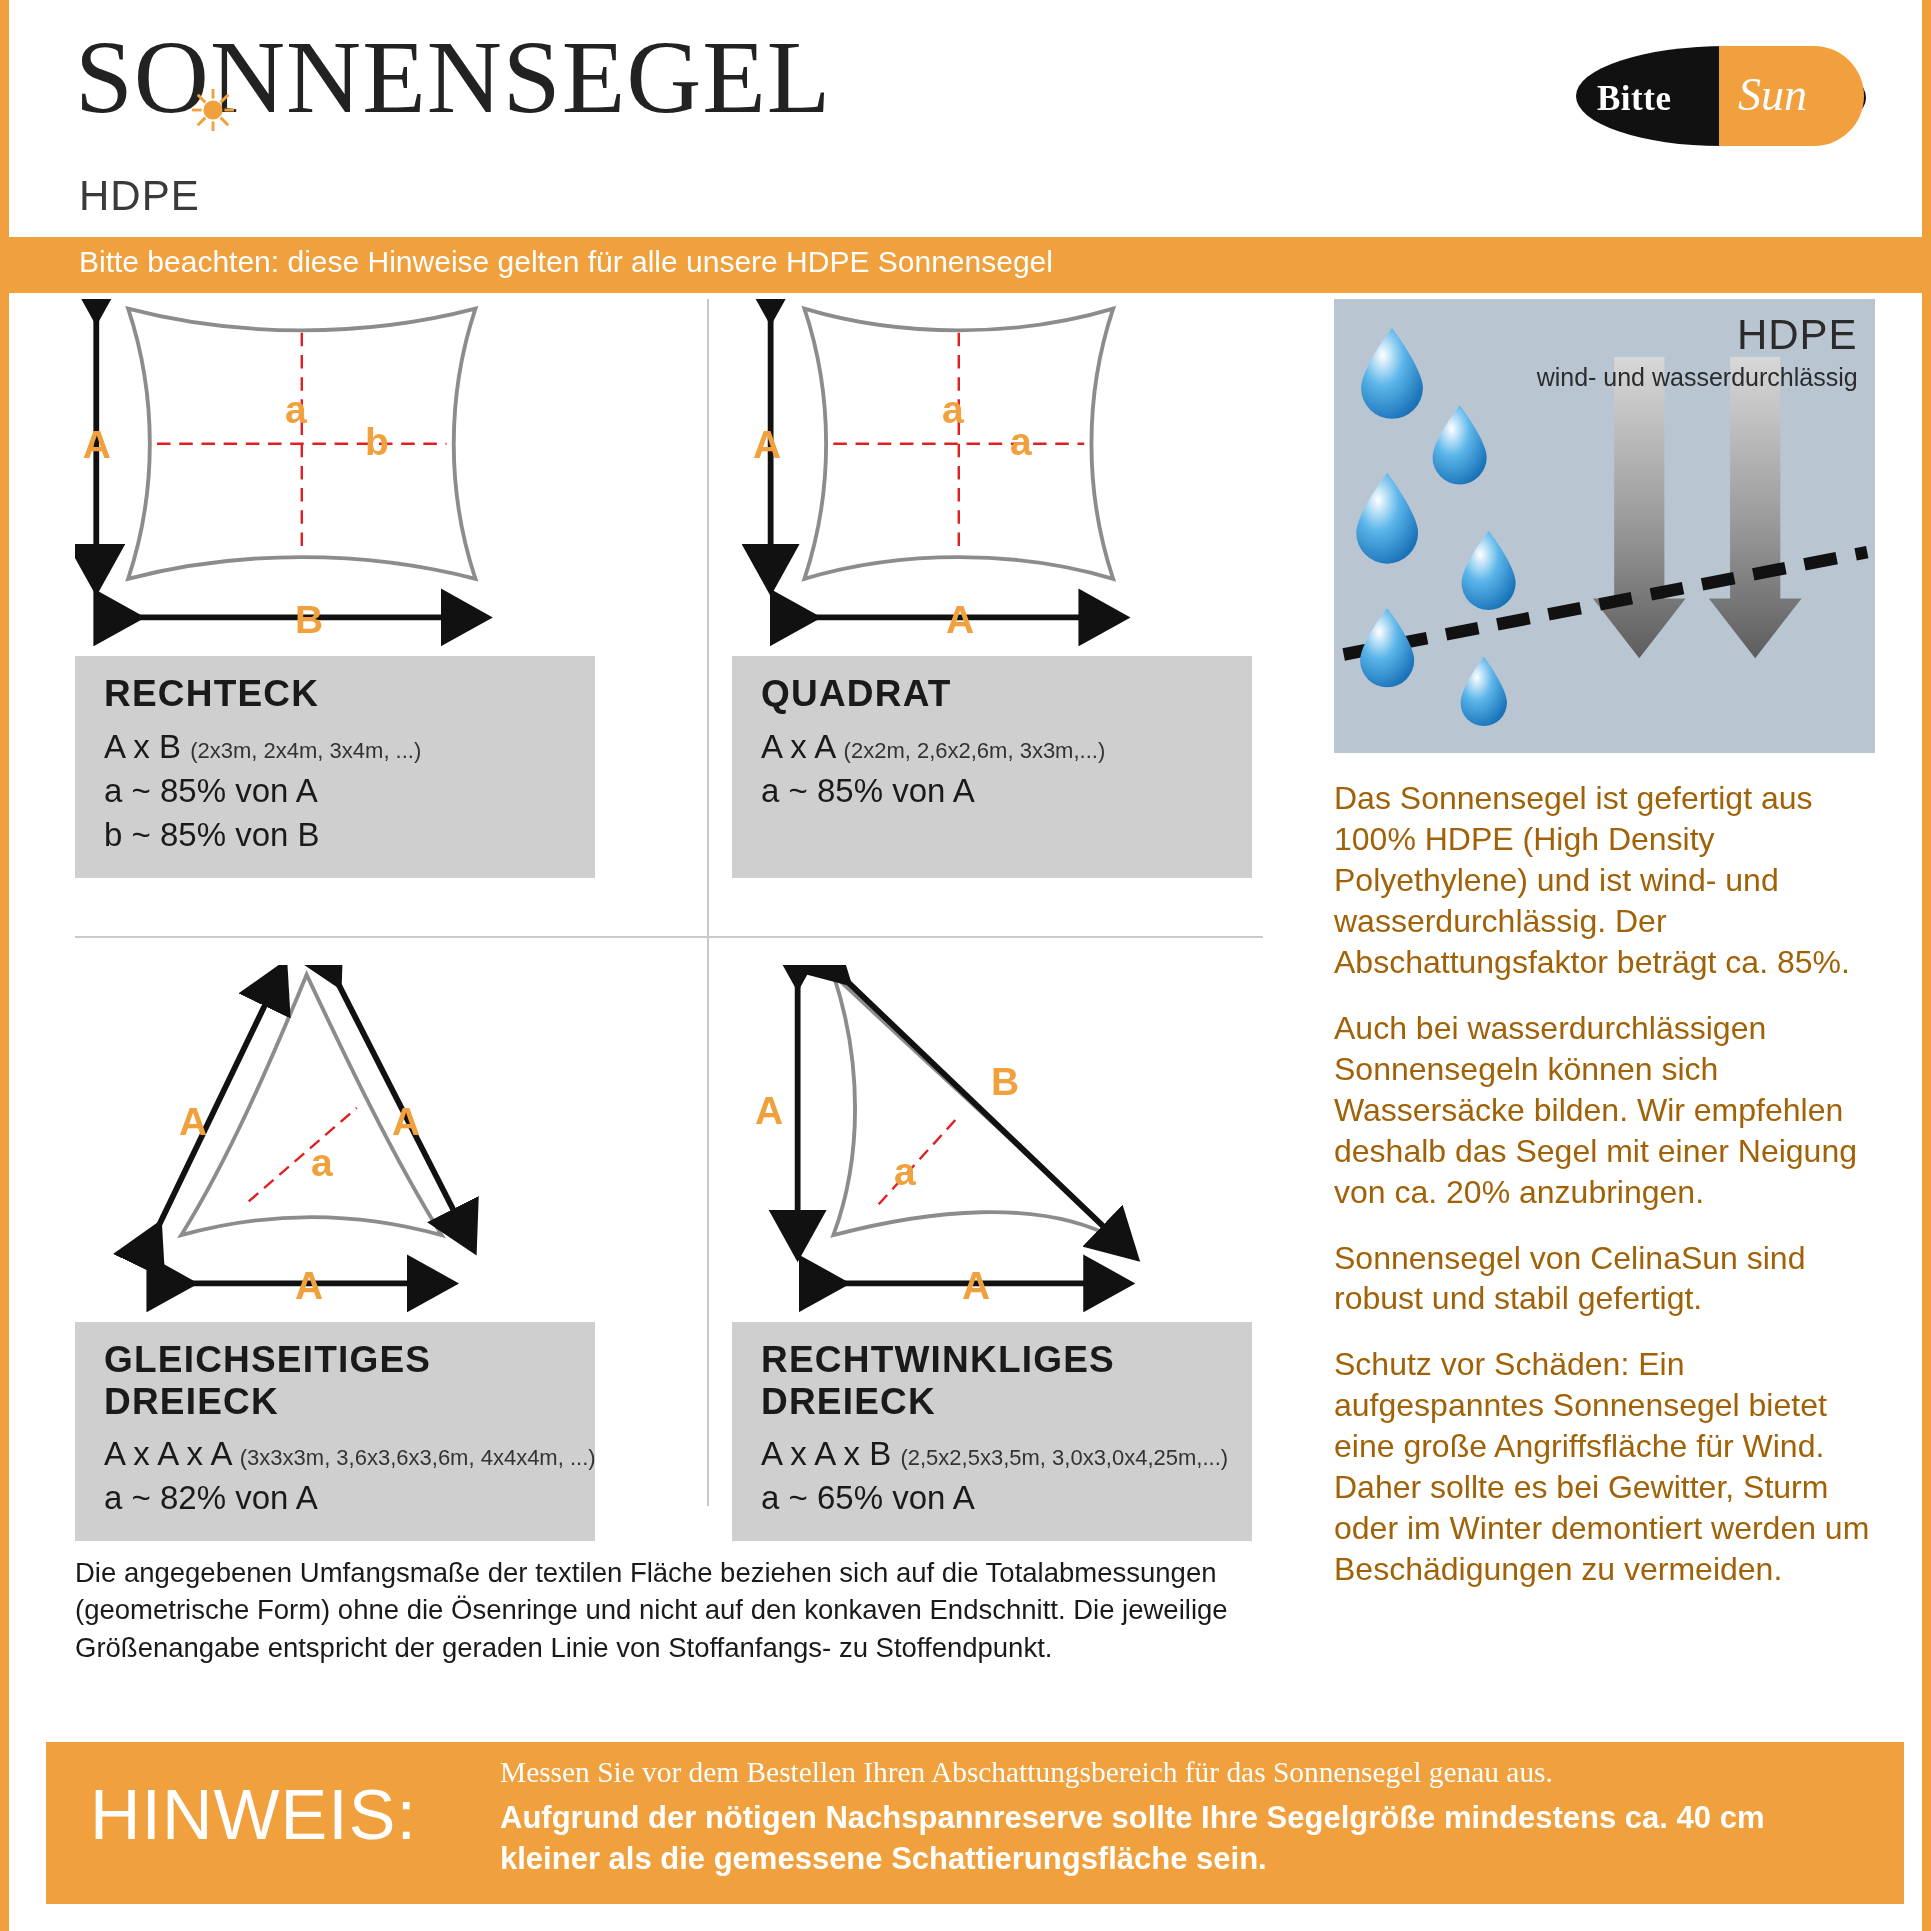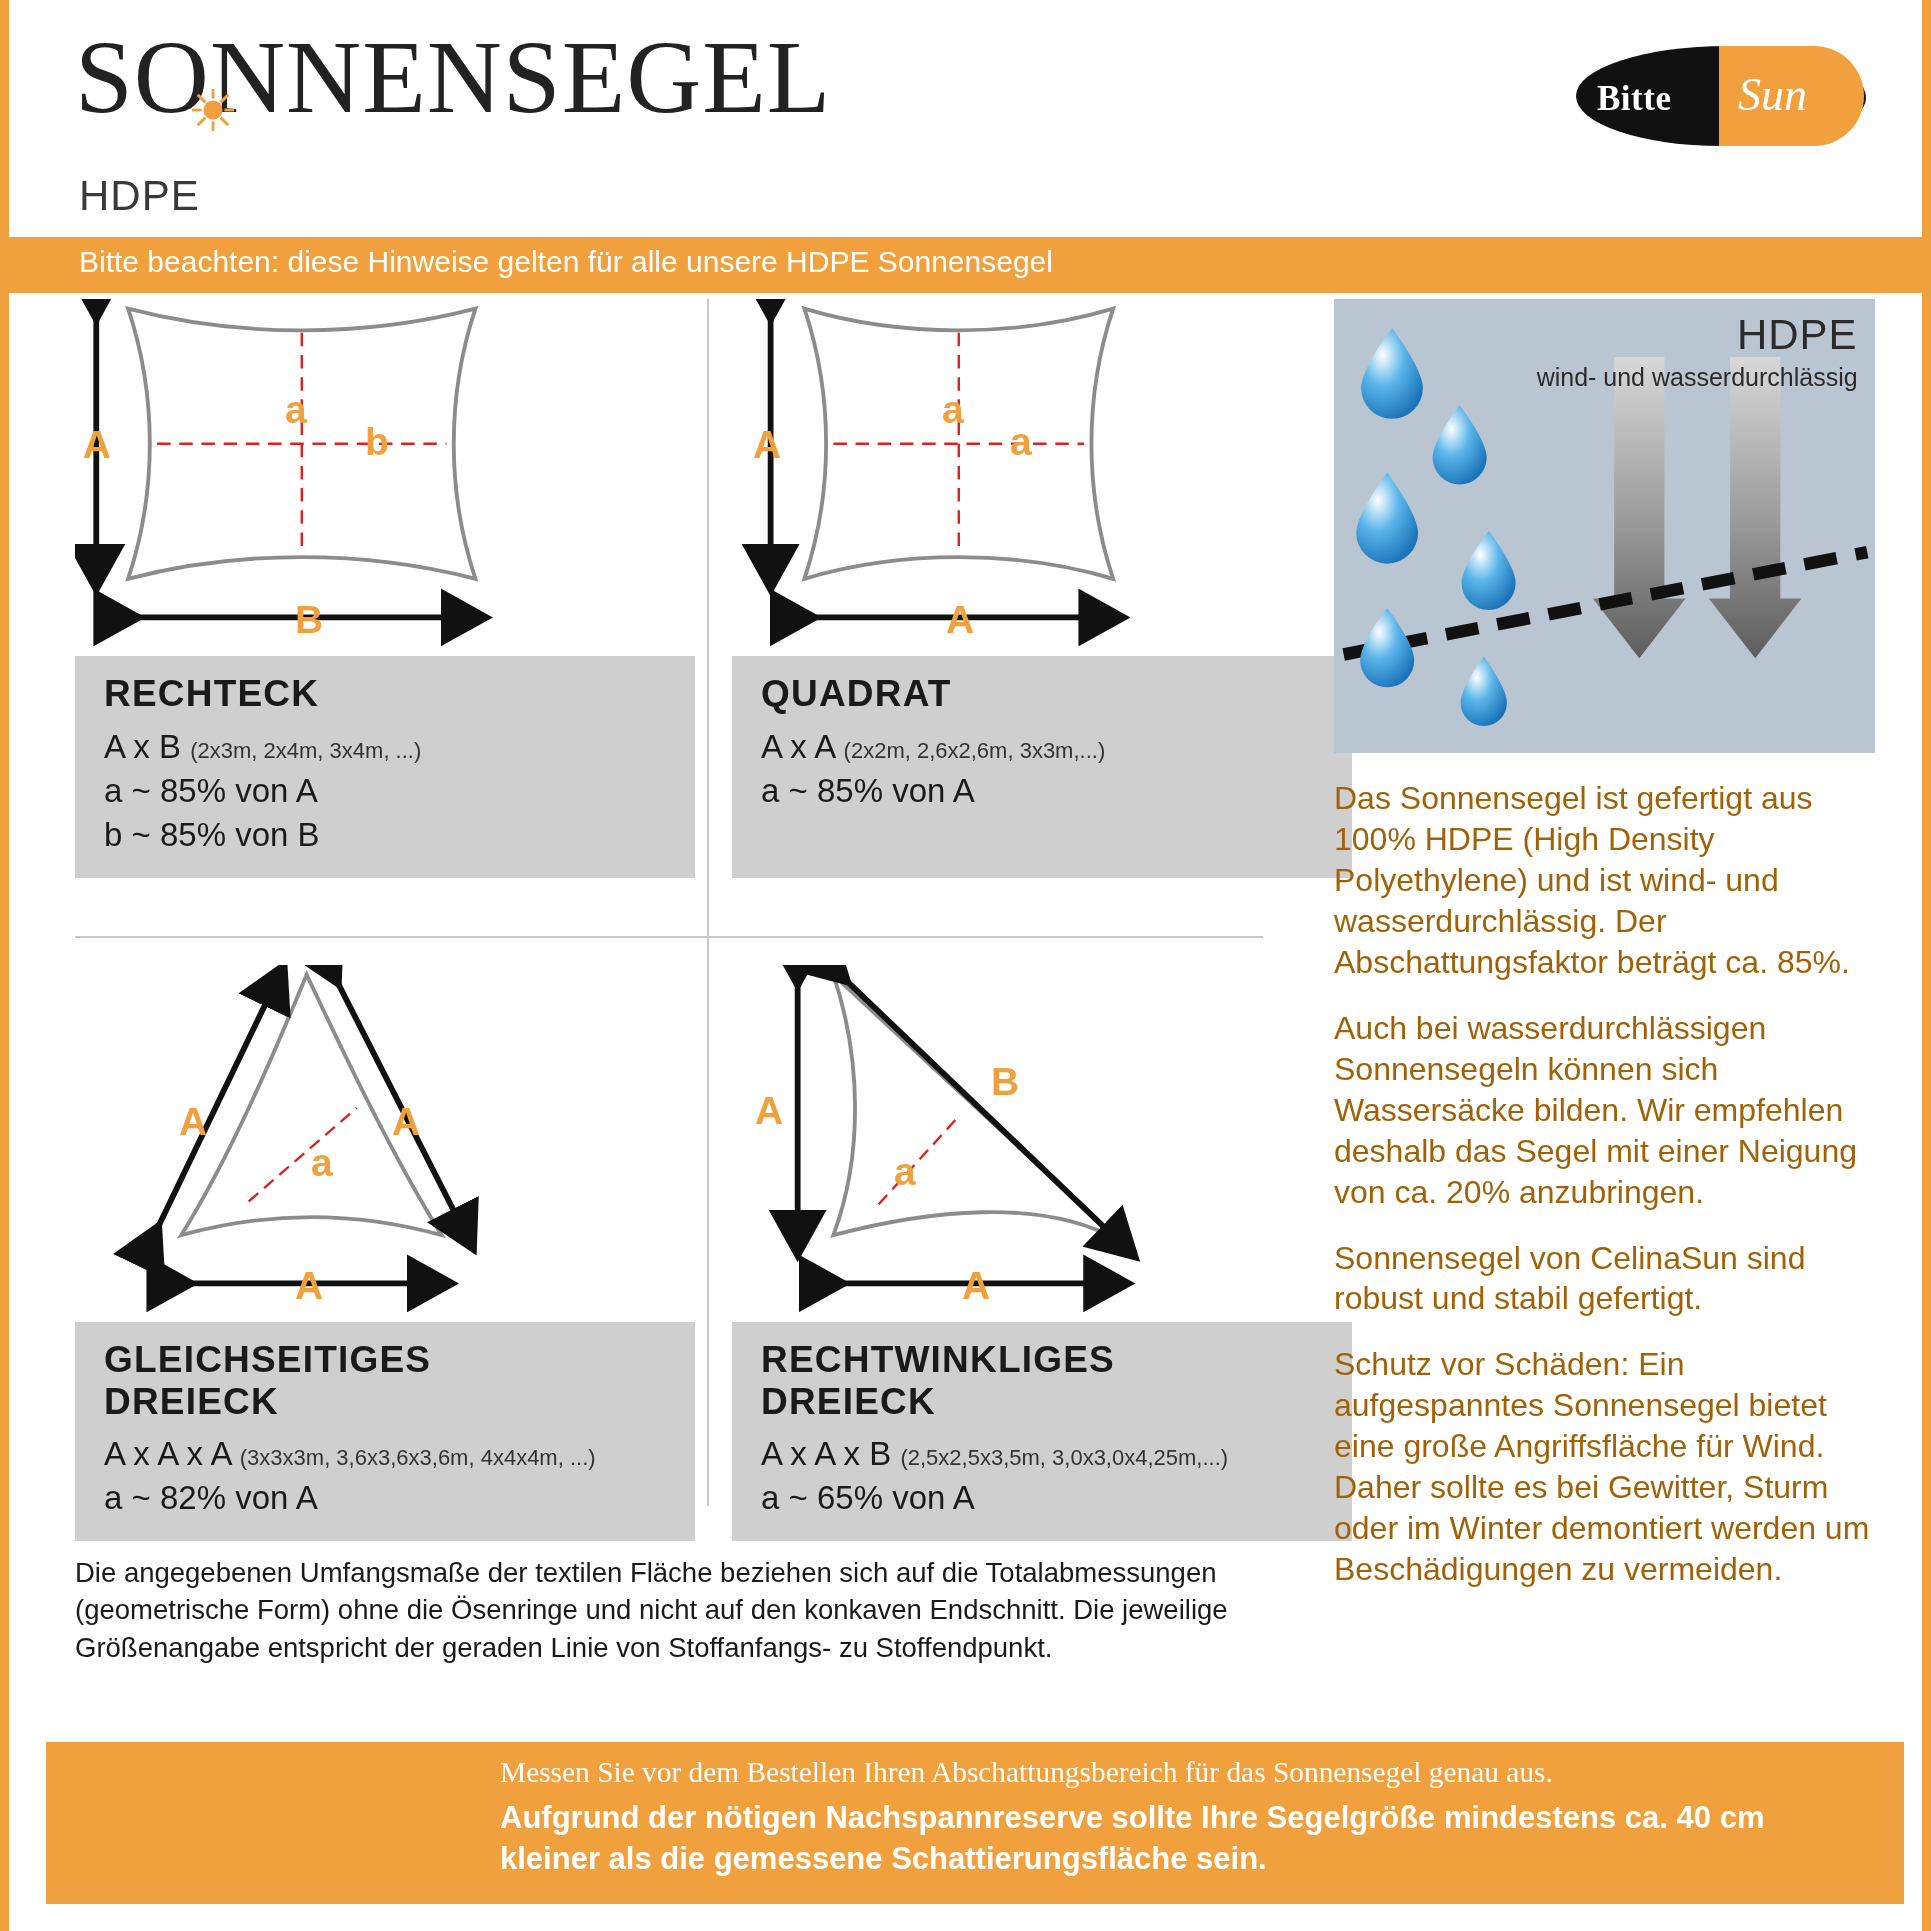--- a/index.html
+++ b/index.html
@@ -124,21 +124,21 @@
   .q1 { left:0;   top:0; }
   .q2 { left:657px; top:0; }
   .q3 { left:0;   top:666px; }
   .q4 { left:657px; top:666px; }
 
   .fig { position:relative; height:357px; }
 
   .infobox {
     background:#cfcfcf;
     padding:17.4px 25px 21px 29px;
-    width:620px;
+    width:520px;
   }
   .infobox h3 {
     margin:0 0 9.7px 0;
     font-size:37px;
     letter-spacing:1.2px;
     font-weight:bold;
     color:#1a1a1a;
     line-height:1.12;
   }
   .infobox .line {
@@ -417,18 +417,19 @@
       <div class="right-text">
         <p>Das Sonnensegel ist gefertigt aus 100% HDPE (High Density Polyethylene) und ist wind- und wasserdurchlässig. Der Abschattungsfaktor beträgt ca. 85%.</p>
         <p>Auch bei wasserdurchlässigen Sonnensegeln können sich Wassersäcke bilden. Wir empfehlen deshalb das Segel mit einer Neigung von ca. 20% anzubringen.</p>
         <p>Sonnensegel von CelinaSun sind robust und stabil gefertigt.</p>
         <p>Schutz vor Schäden: Ein aufgespanntes Sonnensegel bietet eine große Angriffsfläche für Wind. Daher sollte es bei Gewitter, Sturm oder im Winter demontiert werden um Beschädigungen zu vermeiden.</p>
       </div>
     </div>
   </div>
 
   <div class="hint">
+    <div class="hword">HINWEIS:</div>
     <div class="l1">Messen Sie vor dem Bestellen Ihren Abschattungsbereich für das Sonnensegel genau aus.</div>
     <div class="l2">Aufgrund der nötigen Nachspannreserve sollte Ihre Segelgröße mindestens ca. 40 cm kleiner als die gemessene Schattierungsfläche sein.</div>
   </div>
 
 </div>
 
 
 </body></html>

